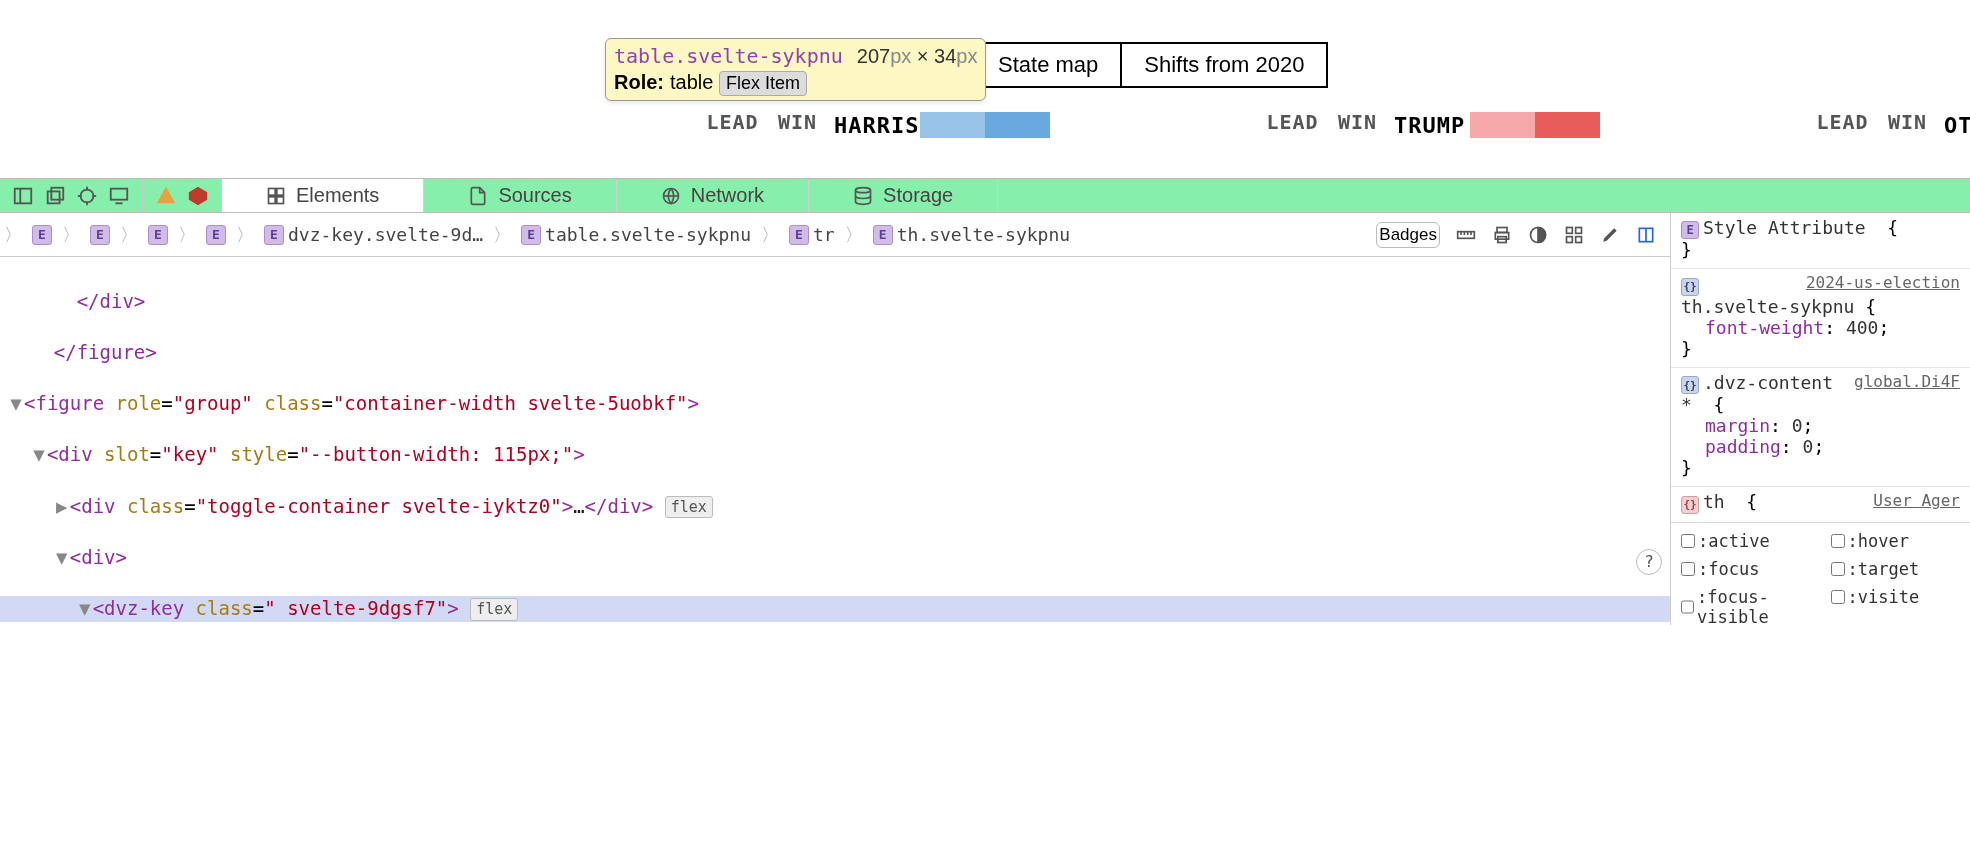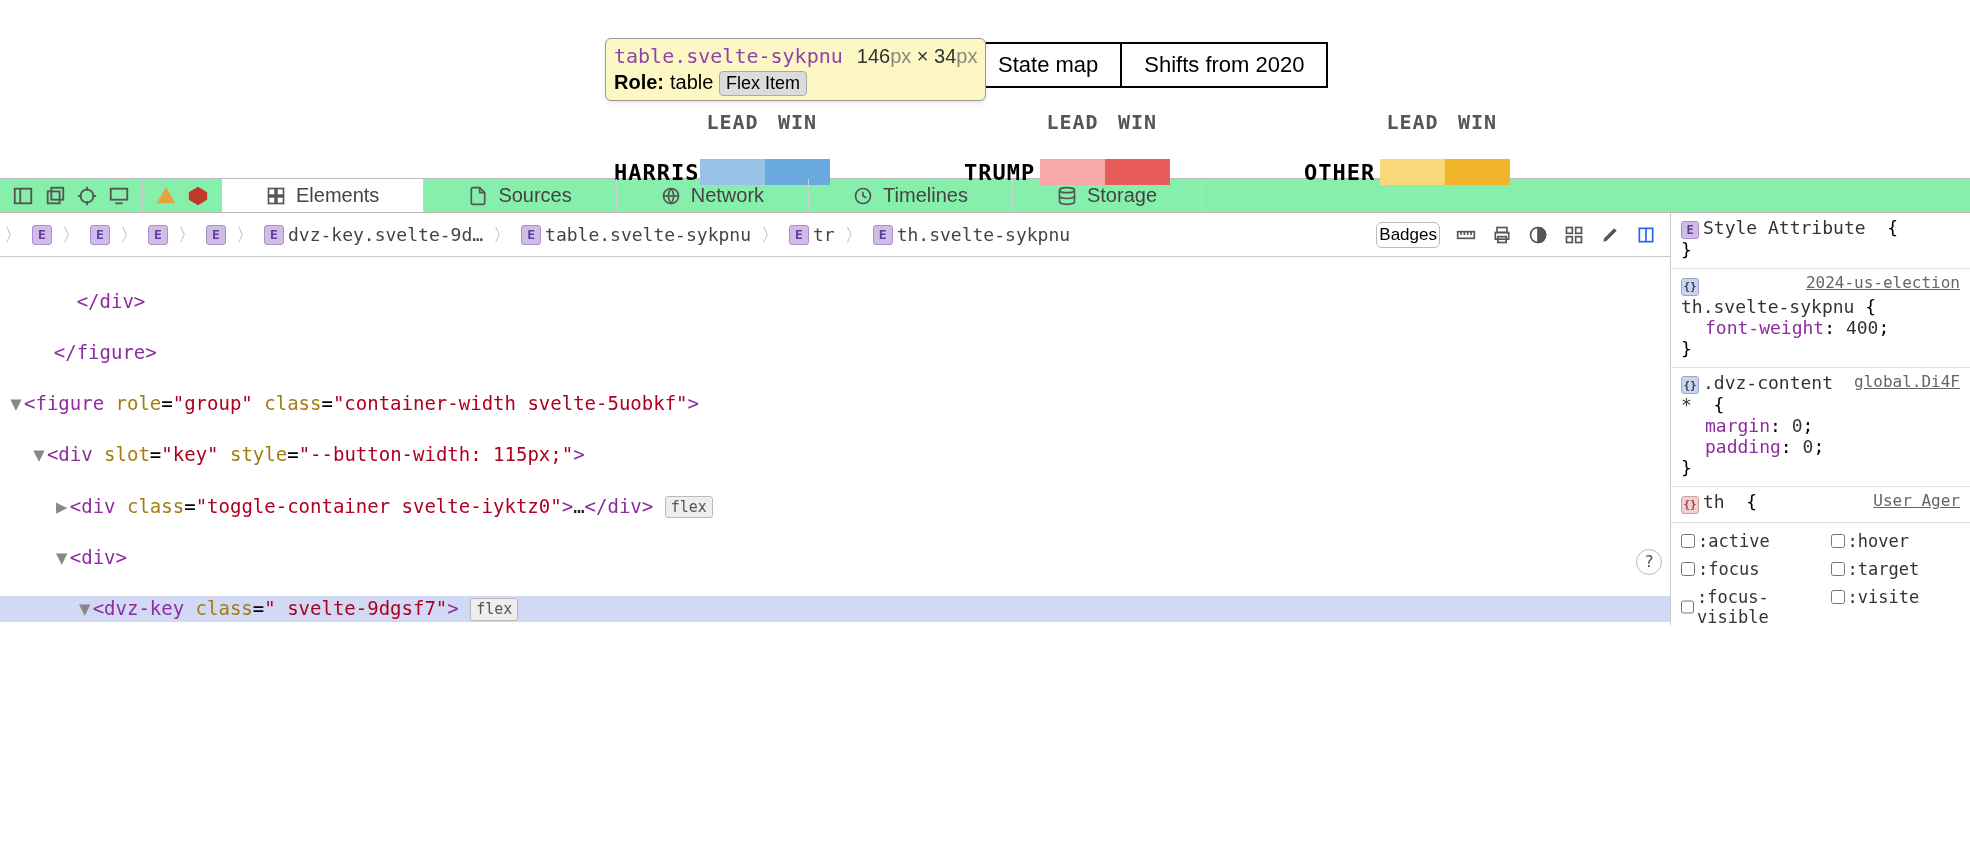--- a/index.html
+++ b/index.html
@@ -67,21 +67,21 @@
   }
   
   .legend-row {
     position:absolute;
     top:110px;
     left:610px;
     display:flex;
     gap:0;
     font-family: Menlo, Consolas, monospace;
   }
-  .legend-block { display:flex; flex-direction:column; margin-right:30px;gap:23px; }
+  .legend-block { display:flex; flex-direction:row; margin-right:30px; }
   .legend-headers {
     display:flex;
     font-size:20px;
     letter-spacing:1px;
     color:#555;
     font-weight:600;
   }
   .legend-headers .spacer { width:90px; }
   .legend-headers .hlead { width:65px; text-align:center;}
   .legend-headers .hwin { width:65px; text-align:center;}
@@ -317,21 +317,21 @@
 </style>
 </head>
 <body>
 
 <div class="page-content">
 
   <div class="inspect-tooltip">
     <div class="row1">
       <span class="selector">table.svelte-sykpnu</span>
       <span class="dims">
-        <span>146</span><span class="unit">px</span> × <span>34</span><span class="unit">px</span>
+        <span>207</span><span class="unit">px</span> × <span>34</span><span class="unit">px</span>
       </span>
     </div>
     <div>
       <span class="role">Role:</span><span>table</span>
       <span class="chip">Flex Item</span>
     </div>
   </div>
 
   <div class="page-tabs">
     <div class="ptab active hidden-left">es</div>
@@ -437,27 +437,20 @@
           </svg>
         <span>Sources</span>
       </div>
       <div class="tab">
         <svg class="ticon" viewBox="0 0 24 24" fill="none" stroke="currentColor" stroke-width="2">
             <circle cx="12" cy="12" r="9"></circle>
             <path d="M12 3 a14 14 0 0 1 0 18 a14 14 0 0 1 0-18"></path>
             <line x1="3" y1="12" x2="21" y2="12"></line>
           </svg>
         <span>Network</span>
-      </div>
-      <div class="tab">
-        <svg class="ticon" viewBox="0 0 24 24" fill="none" stroke="currentColor" stroke-width="2">
-            <circle cx="12" cy="12" r="9"></circle>
-            <polyline points="12 7 12 12 16 14"></polyline>
-          </svg>
-        <span>Timelines</span>
       </div>
       <div class="tab">
         <svg class="ticon" viewBox="0 0 24 24" fill="none" stroke="currentColor" stroke-width="2">
             <ellipse cx="12" cy="5" rx="9" ry="3"></ellipse>
             <path d="M3 5 v14 a9 3 0 0 0 18 0 V5"></path>
             <path d="M3 12 a9 3 0 0 0 18 0"></path>
           </svg>
         <span>Storage</span>
       </div>
     </div>

